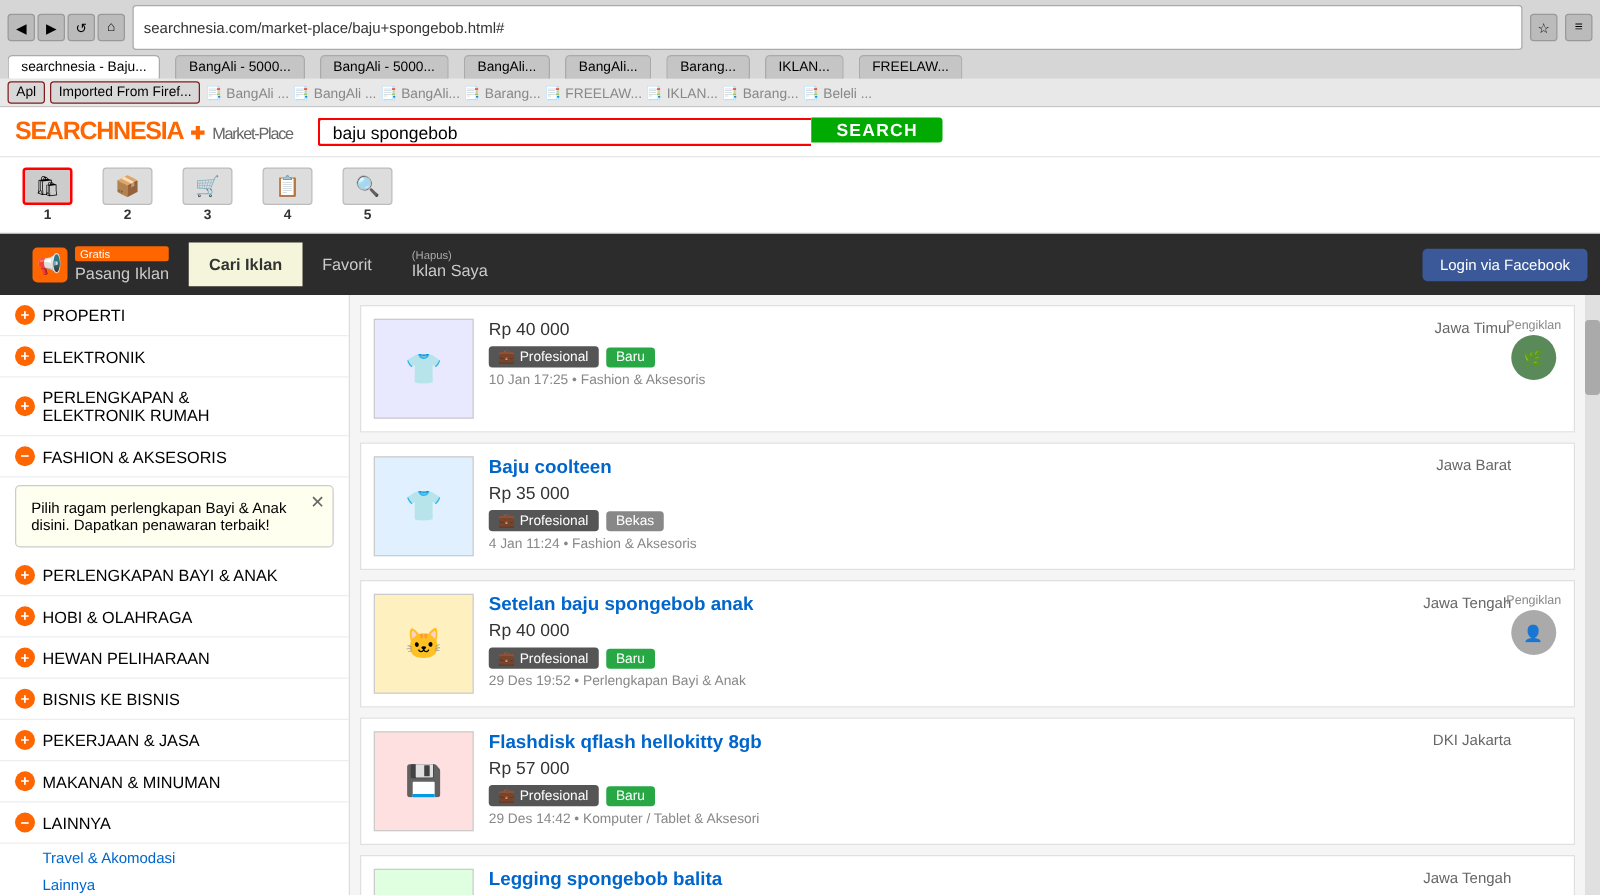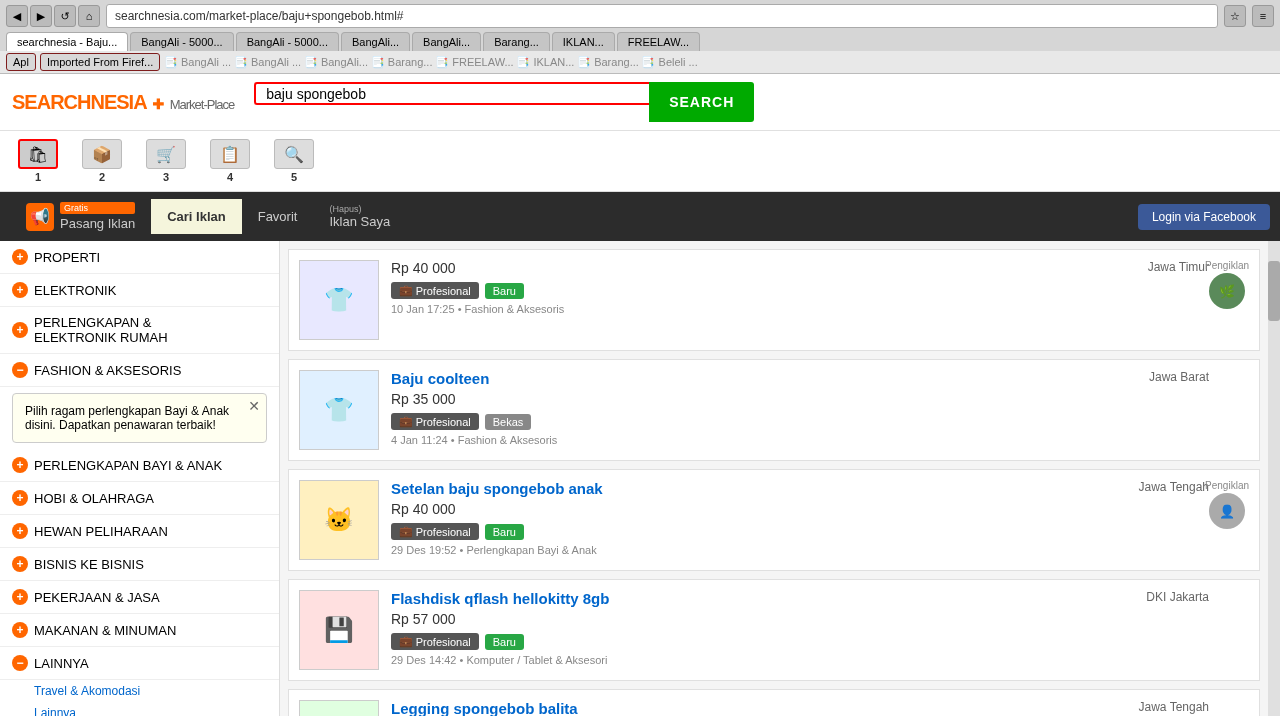--- a/index.html
+++ b/index.html
@@ -3,38 +3,38 @@
   <meta charset="utf-8">
   <style>
     * { box-sizing: border-box; margin: 0; padding: 0; }
     body { font-family: Arial, sans-serif; font-size: 13px; background: #f0f0f0; }
 
     
     .browser-chrome { background: #d6d6d6; padding: 4px 6px 0; }
     .browser-toolbar { display: flex; align-items: center; gap: 6px; margin-bottom: 4px; }
     .browser-nav-btns { display: flex; gap: 2px; }
     .nav-btn { width: 22px; height: 22px; background: #bbb; border-radius: 3px; display: flex; align-items: center; justify-content: center; font-size: 11px; cursor: pointer; border: 1px solid #999; }
-    .address-bar { flex: 1; height: 24px; background: white; border: 1px solid #aaa; border-radius: 3px; padding: 0 8px; font-size: 12px; color: #333; display: flex; align-items: center; }
-    .browser-tabs { display: flex; gap: 2px; overflow: hidden; }
+    .address-bar { flex: 1; height: 36px; background: white; border: 1px solid #aaa; border-radius: 3px; padding: 0 8px; font-size: 12px; color: #333; display: flex; align-items: center; }
+    .browser-tabs { display: flex; gap: 12px; overflow: hidden; }
     .browser-tab { background: #c5c5c5; padding: 3px 10px; font-size: 11px; border-radius: 4px 4px 0 0; border: 1px solid #aaa; border-bottom: none; white-space: nowrap; overflow: hidden; max-width: 160px; cursor: pointer; }
     .browser-tab.active { background: white; }
     .bookmarks-bar { background: #e8e8e8; padding: 2px 6px; display: flex; gap: 4px; align-items: center; border-bottom: 1px solid #bbb; font-size: 11px; overflow: hidden; }
     .bookmark-item { padding: 2px 6px; background: #d8d8d8; border: 1px solid #7f1d1d; border-radius: 3px; white-space: nowrap; cursor: pointer; font-size: 11px; display: flex; align-items: center; gap: 3px; }
 
     
     .page { background: white; min-height: 600px; }
 
     
     .site-header { background: white; padding: 8px 12px; display: flex; align-items: center; gap: 10px; border-bottom: 1px solid #e0e0e0; }
     .logo { font-size: 20px; font-weight: bold; color: #333; letter-spacing: -1px; }
     .logo span { color: #ff6600; }
     .logo-plus { color: #00aaff; font-size: 14px; margin: 0 2px; }
     .search-container { display: flex; flex: 1; max-width: 500px; margin-left: 10px; }
     .search-input { flex: 1; height: 23px; border: 2px solid #ff0000; border-right: none; border-radius: 3px 0 0 3px; padding: 0 10px; font-size: 14px; outline: none; }
-    .search-btn { height: 40px; padding: 0 20px; background: #00aa00; color: white; border: none; border-radius: 0 3px 3px 0; font-size: 14px; font-weight: bold; cursor: pointer; letter-spacing: 1px; }
+    .search-btn { height: 20px; padding: 0 20px; background: #00aa00; color: white; border: none; border-radius: 0 3px 3px 0; font-size: 14px; font-weight: bold; cursor: pointer; letter-spacing: 1px; }
 
     
     .nav-tabs { background: #2c2c2c; display: flex; align-items: center; padding: 0 10px; }
     .nav-tab { padding: 10px 16px; color: #ccc; cursor: pointer; font-size: 13px; position: relative; }
     .nav-tab.active { background: #f5f5dc; color: #333; font-weight: bold; }
     .login-fb-btn { margin-left: auto; background: #3b5998; color: white; padding: 6px 14px; border-radius: 4px; font-size: 12px; cursor: pointer; white-space: nowrap; }
 
     
     .quick-links { background: white; display: flex; gap: 4px; padding: 6px 8px; border-bottom: 1px solid #ddd; overflow: hidden; }
     .quick-link { display: flex; flex-direction: column; align-items: center; gap: 2px; font-size: 10px; cursor: pointer; padding: 2px 6px; min-width: 60px; }

